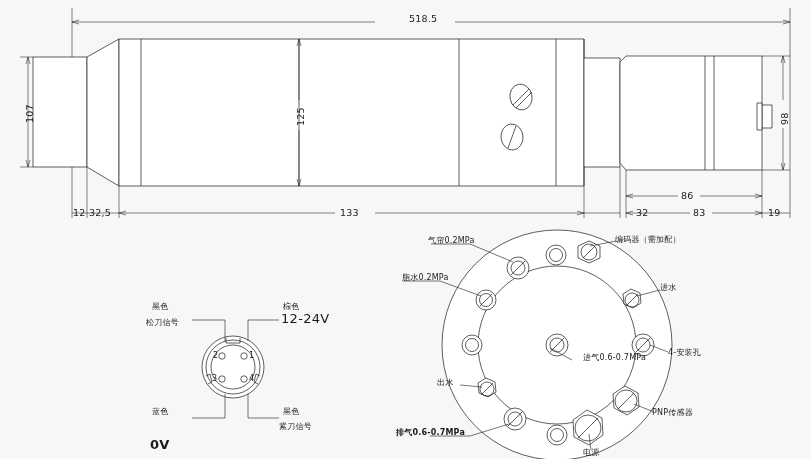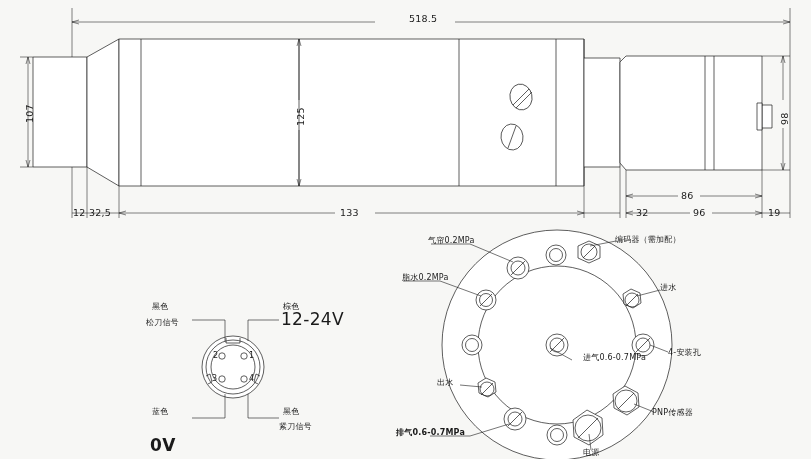--- a/index.html
+++ b/index.html
@@ -14,21 +14,21 @@
   #sheet{position:absolute;inset:0;width:811px;height:459px;}
   .txt{
     position:absolute;
     font-size:9px;
     line-height:10px;
     white-space:nowrap;
     color:#1a1a1a;
     letter-spacing:0;
   }
   .txt.num{font-size:9.5px;letter-spacing:.2px;}
-  .txt.big{font-size:17px;letter-spacing:.3px;}
+  .txt.big{font-size:13px;letter-spacing:.3px;}
   .txt.cn{font-size:8px;letter-spacing:.2px;}
   .txt.rot{
     transform-origin:0 0;
     transform:rotate(-90deg);
   }
   svg{display:block;position:absolute;top:0;left:0;}
   .ln{stroke:#1a1a1a;stroke-width:0.7;fill:none;}
   .ln-dim{stroke:#1a1a1a;stroke-width:0.55;fill:none;}
   .ln-lead{stroke:#1a1a1a;stroke-width:0.6;fill:none;}
   .fillw{fill:#ffffff;}
@@ -255,21 +255,21 @@
   <div class="txt num rot" style="left:296px;top:126px;">125</div>
 
   <div class="txt num rot" style="left:780px;top:125px;">98</div>
 
   <div class="txt num" style="left:681px;top:191px;">86</div>
 
   <div class="txt num" style="left:73px;top:208px;">12</div>
   <div class="txt num" style="left:89px;top:208px;">32,5</div>
   <div class="txt num" style="left:340px;top:208px;">133</div>
   <div class="txt num" style="left:592px;top:208px;margin-left:44px;">32</div>
-  <div class="txt num" style="left:693px;top:208px;">96</div>
+  <div class="txt num" style="left:693px;top:208px;">83</div>
   <div class="txt num" style="left:768px;top:208px;">19</div>
 
   <div class="txt cn" style="left:152px;top:302px;">黑色</div>
   <div class="txt cn" style="left:146px;top:318px;">松刀信号</div>
 
   <div class="txt cn" style="left:283px;top:302px;">棕色</div>
   <div class="txt big" style="left:281px;top:314px;">12-24V</div>
 
   <div class="txt cn" style="left:152px;top:407px;">蓝色</div>
   <div class="txt big" style="left:150px;top:440px;font-weight:bold;">0V</div>

